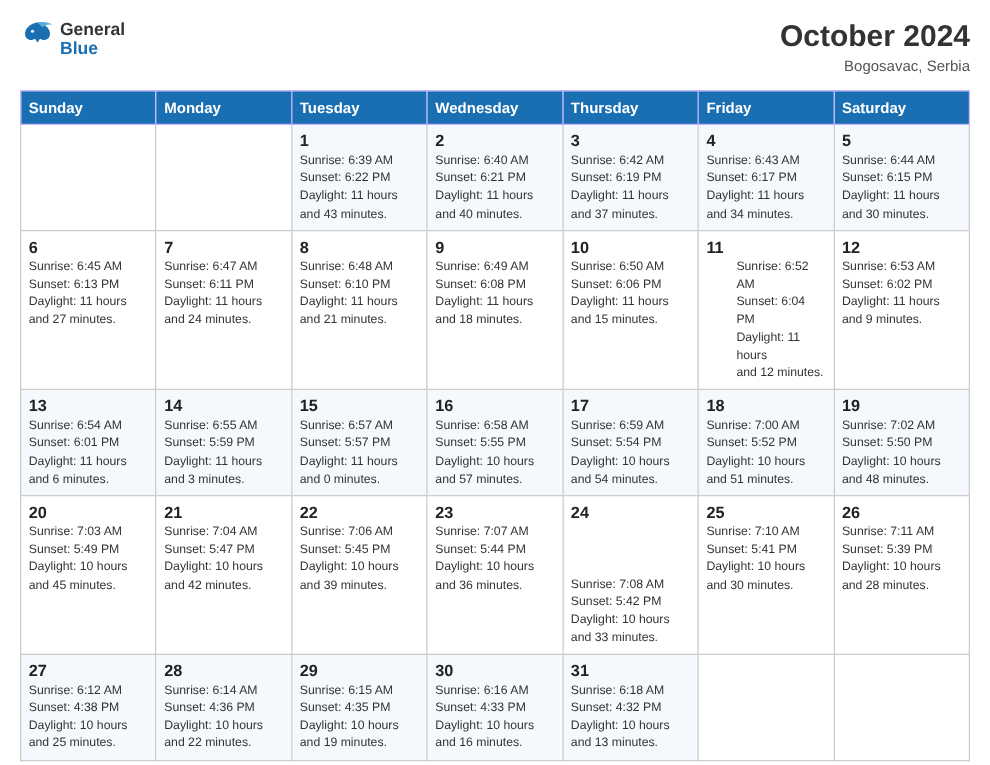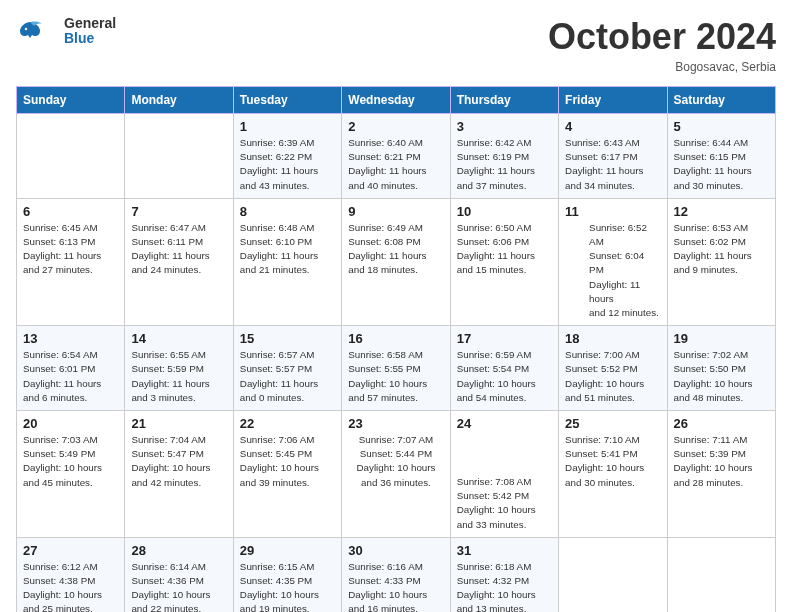--- a/index.html
+++ b/index.html
@@ -11,42 +11,42 @@
       padding: 16px;
     }
     .header {
       display: flex;
       justify-content: space-between;
       align-items: flex-start;
       margin-bottom: 12px;
     }
     .logo {
       display: flex;
-      align-items: center;
-      gap: 20px;
+      align-items: flex-start;
+      gap: 4px;
     }
     .logo-text {
       display: flex;
       flex-direction: column;
       font-size: 14px;
       font-weight: bold;
       color: #333;
       line-height: 1.1;
     }
     .logo-text span:first-child { color: #333; }
     .logo-blue { color: #1a6fb3 !important; }
     .logo-bird {
       width: 28px;
       height: 22px;
     }
     .title-block {
       text-align: right;
     }
     .month-year {
-      font-size: 36px;
+      font-size: 24px;
       font-weight: bold;
       color: #333;
     }
     .location {
       font-size: 12px;
       color: #555;
       margin-top: 2px;
     }
     table {
       width: 100%;
@@ -284,21 +284,21 @@
         </td>
         <td>
           <span class="day-num">22</span>
           <div class="day-detail" style="white-space: pre-line;">Sunrise: 7:06 AM
 Sunset: 5:45 PM
 Daylight: 10 hours
 and 39 minutes.</div>
         </td>
         <td>
           <span class="day-num">23</span>
-          <div class="day-detail" style="white-space: pre-line; text-align: center;">Sunrise: 7:07 AM
+          <div class="day-detail" style="white-space: pre-line;">Sunrise: 7:07 AM
 Sunset: 5:44 PM
 Daylight: 10 hours
 and 36 minutes.</div>
         </td>
         <td>
           <span class="day-num">24</span>
           <div class="day-detail" style="white-space: pre-line; margin-top: 44px;">Sunrise: 7:08 AM
 Sunset: 5:42 PM
 Daylight: 10 hours
 and 33 minutes.</div>

